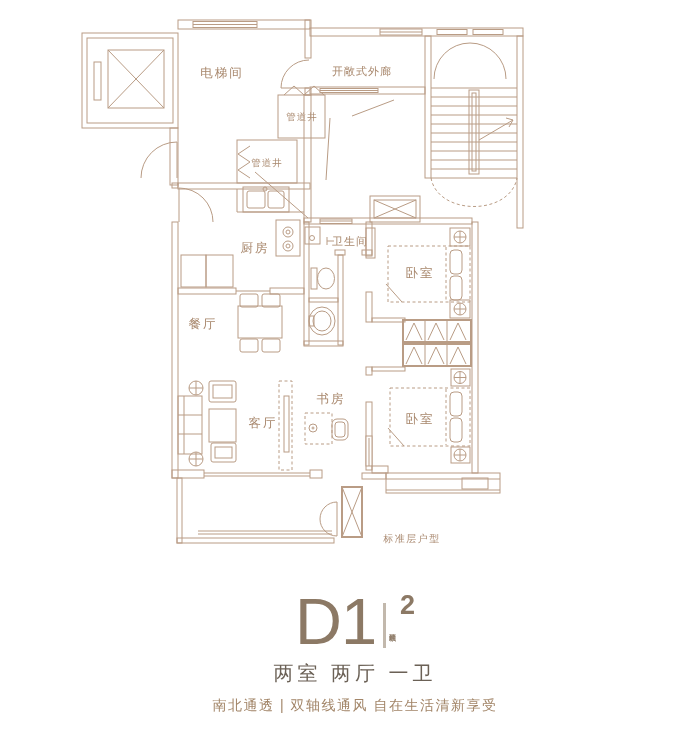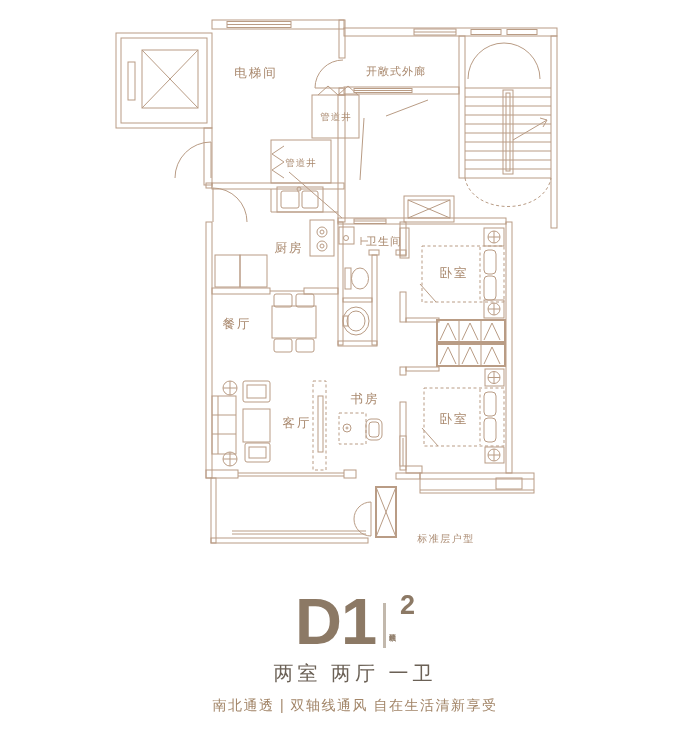--- a/index.html
+++ b/index.html
@@ -1,34 +1,34 @@
 <!DOCTYPE html>
 <html><head>
 <meta charset="utf-8">
 <style>
   html,body { margin:0; padding:0; }
   body {
     width:678px; height:734px; background:#ffffff; overflow:hidden;
     font-family:"Liberation Sans", sans-serif;
   }
-  .plan-wrap { width:587px; height:562px;padding-left:34px; }
+  .plan-wrap { width:587px; height:562px; }
   svg * { stroke:#b99c85; fill:none; stroke-width:1; }
   svg text { stroke:none; fill:#a8876c; font-family:"Liberation Sans", sans-serif; }
   svg .win { fill:#ffffff; }
   svg .dash { stroke-dasharray:3 2.5; }
   svg .thick { stroke-width:2; }
   svg .room-label { font-size:12.5px; letter-spacing:2px; }
   svg .small-label { font-size:9.5px; letter-spacing:1px; }
   svg .mid-label { font-size:11px; letter-spacing:1px; }
   svg .caption-label { font-size:10px; letter-spacing:1.5px; fill:#ab8b72; }
 
   .title-block { text-align:center; margin-top:32px; transform:translateX(16px); }
   .title-row { display:flex; align-items:flex-end; justify-content:center; line-height:0.84; }
   .unit-code, .area-value {
-    font-size:65px; font-weight:bold; color:#8c7965; letter-spacing:-1px;
+    font-size:65px; font-weight:normal; color:#8c7965; letter-spacing:-1px;
   }
   .title-divider { width:3px; height:45px; background:#c2b8ac; margin:0 3px 2px 7px; display:inline-block; }
   .area-note {
     writing-mode:vertical-rl; text-orientation:upright;
     font-size:7px; line-height:1; color:#8c7965; letter-spacing:0.5px;
     height:36px; margin:0 2px 3px 0; display:inline-block;
   }
   .area-sup { font-size:27px; font-weight:bold; color:#8c7965; margin:0 0 33px 2px; }
   .layout-summary { font-size:20px; color:#6b6156; letter-spacing:4px; margin-top:10px; }
   .tagline { font-size:14px; color:#a28568; letter-spacing:1.5px; margin-top:10px; }

